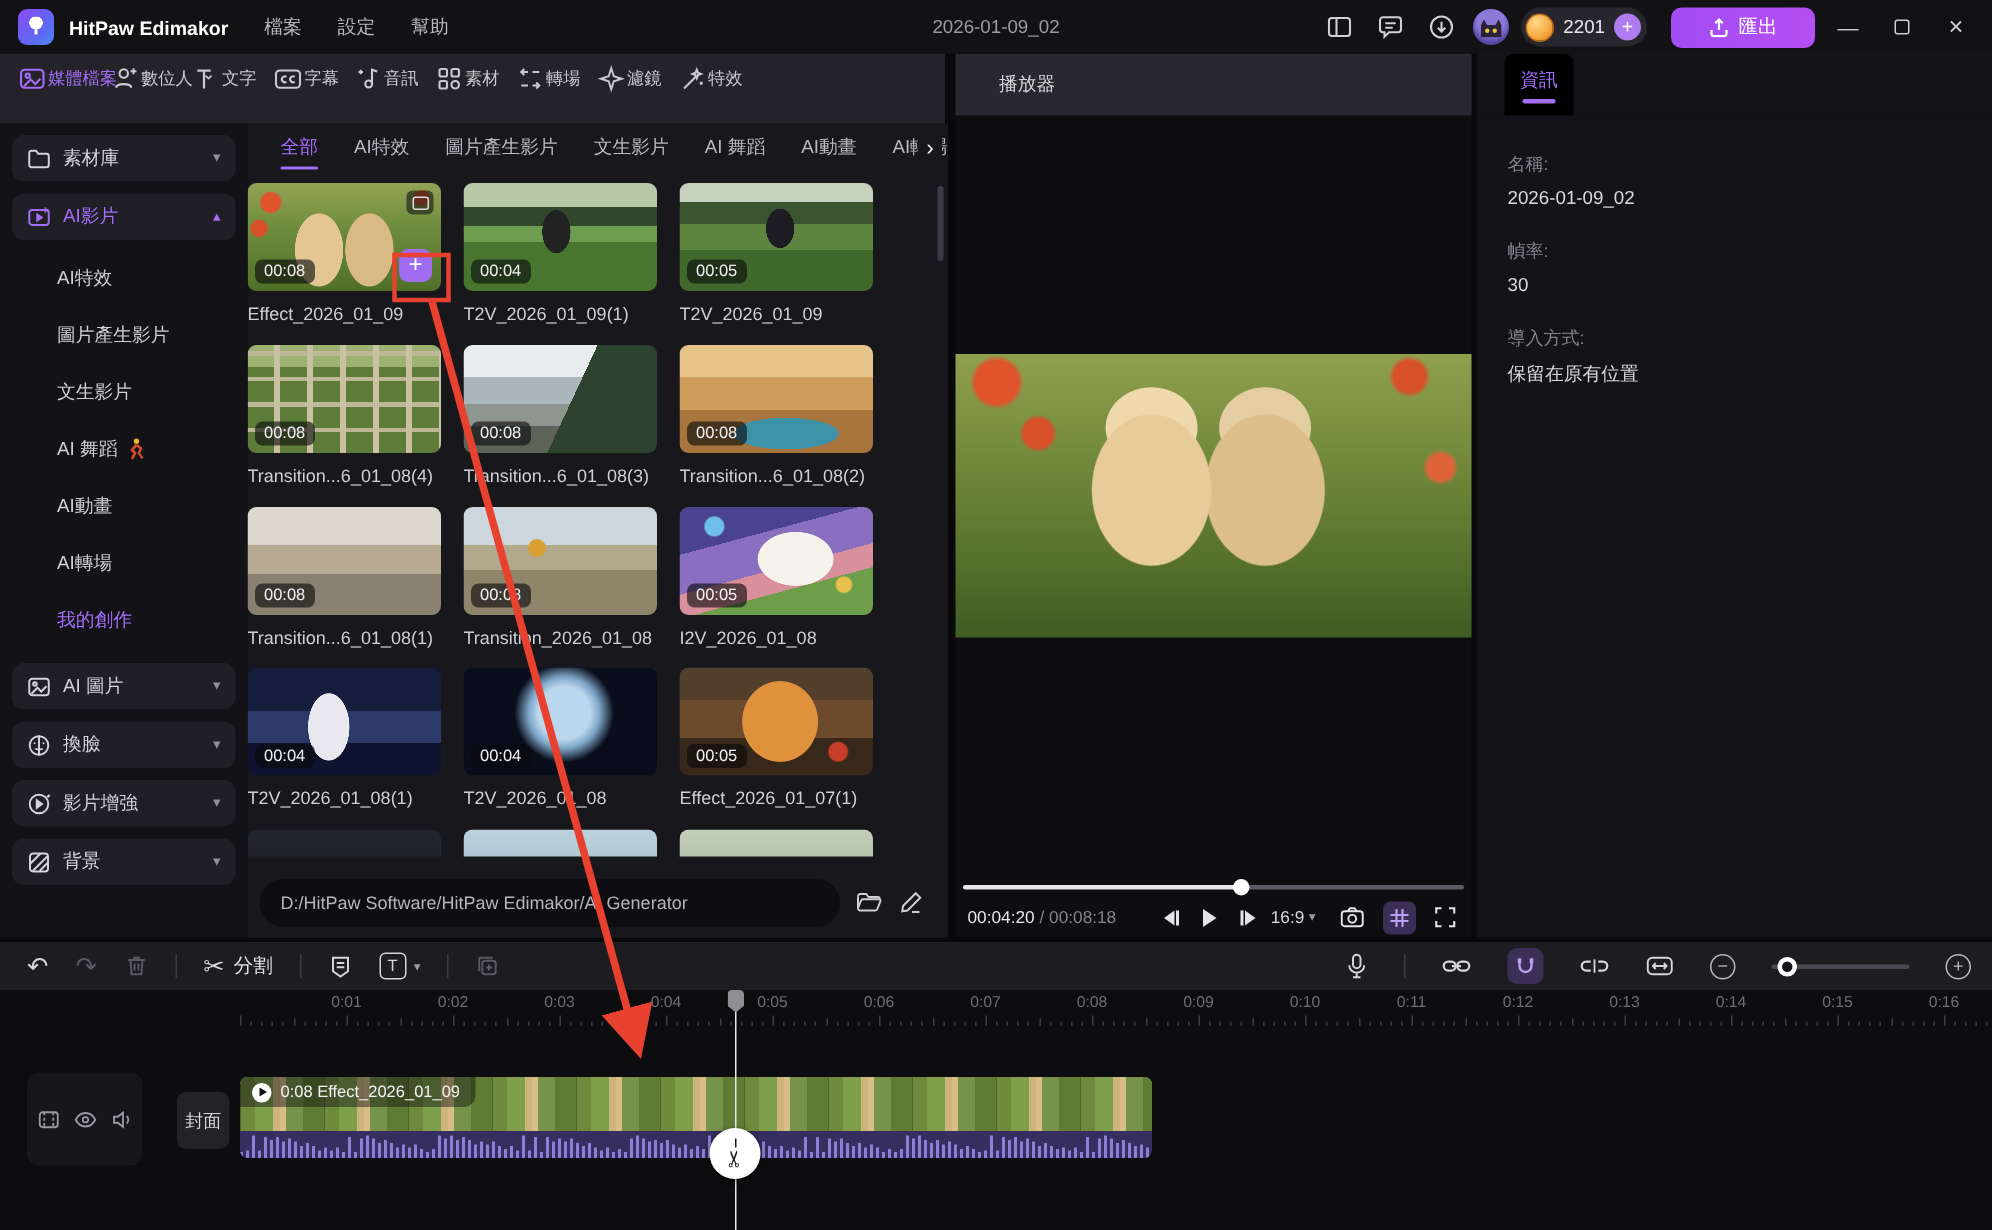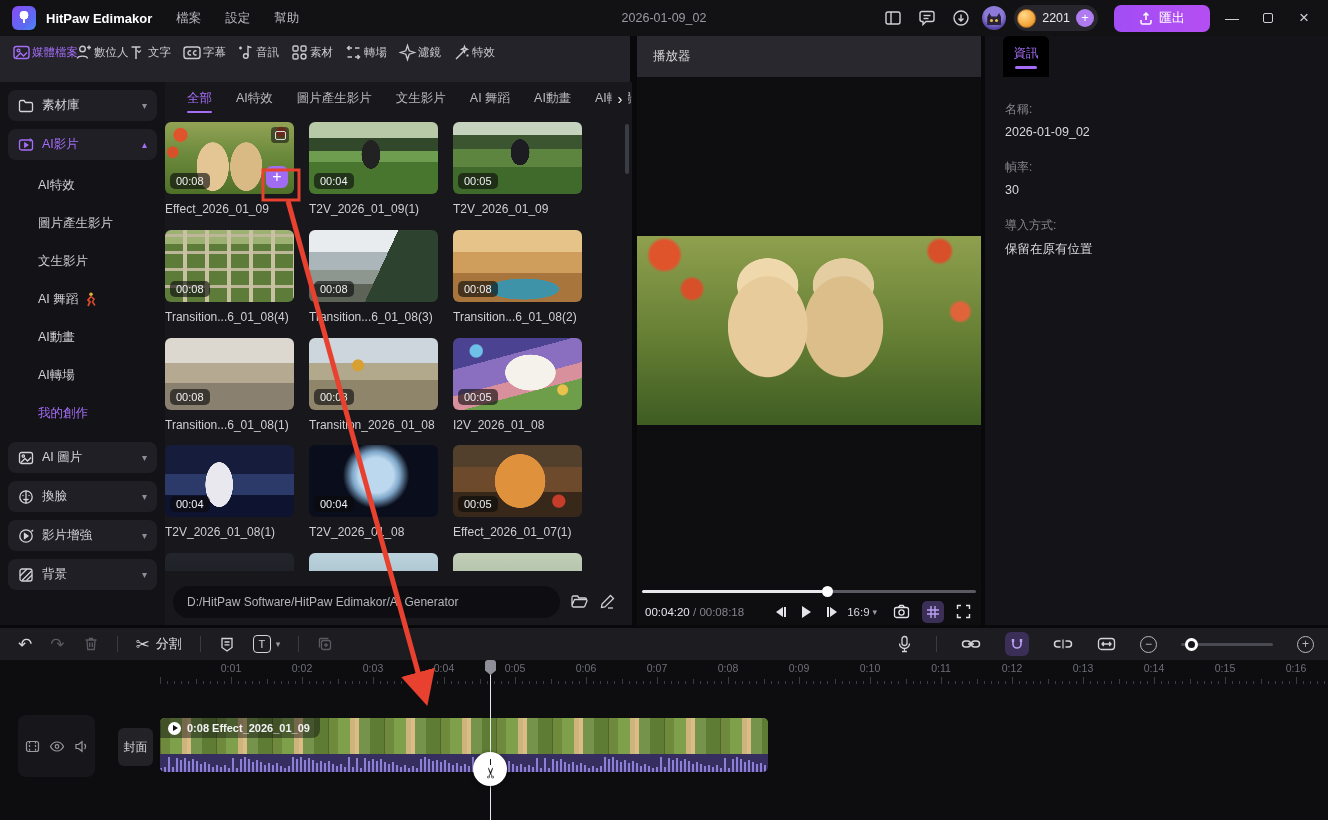--- a/index.html
+++ b/index.html
@@ -116,21 +116,21 @@
   .card.partial { height:18px; overflow:hidden; }
   .card.partial .thumb { border-radius:6px 6px 0 0; }
 
   
   #pathbar { position:absolute; left:165px; top:578px; width:467px; height:47px; background:#17171c; display:flex; align-items:center; }
   #path-input { margin-left:8px; width:387px; height:32px; background:#0e0e12; border:none; border-radius:16px; color:#b5b5bc; font-size:12px; padding:0 14px; font-family:inherit; }
   .path-icon { margin-left:10px; color:#cfcfd5; }
 
   
   #player { position:absolute; left:637px; top:36px; width:344px; height:589px; background:#0e0e11; }
-  #player-header { height:41px; background:#28282e; display:flex; align-items:center; padding-left:16px; font-size:12.5px; color:#d8d8dc; }
+  #player-header { height:41px; background:#28282e; display:flex; align-items:center; padding-left:29px; font-size:12.5px; color:#d8d8dc; }
   #video { position:absolute; left:0; top:200px; width:344px; height:189px;
     background:
     radial-gradient(circle at 8% 10%, #e0542c 0 4%, transparent 5%),
     radial-gradient(circle at 16% 28%, #d8502a 0 3%, transparent 4%),
     radial-gradient(circle at 88% 8%, #d8502a 0 3%, transparent 4%),
     radial-gradient(circle at 94% 40%, #e0643a 0 2.5%, transparent 3.5%),
     radial-gradient(ellipse 13% 30% at 38% 48%, #e8cb9a 0 88%, transparent 90%),
     radial-gradient(ellipse 13% 30% at 60% 48%, #dcbe8a 0 88%, transparent 90%),
     radial-gradient(ellipse 10% 16% at 38% 26%, #efd8ac 0 88%, transparent 90%),
     radial-gradient(ellipse 10% 16% at 60% 26%, #e4cda0 0 88%, transparent 90%),
@@ -175,21 +175,21 @@
   #zoom-slider { width:92px; height:3px; background:#4a4a52; border-radius:2px; position:relative; margin-right:24px; }
   #zoom-slider .knob { position:absolute; left:4px; top:-5px; width:13px; height:13px; border-radius:50%; background:#17171b; border:3px solid #fff; }
 
   
   #timeline { position:absolute; left:0; top:660px; width:1328px; height:160px; background:#0d0d10; }
   #ruler { position:absolute; left:110px; top:0; width:1218px; height:26px; }
   .rlabel { position:absolute; top:2px; font-size:10.5px; color:#6e6e78; transform:translateX(-50%); }
   .rtick { position:absolute; bottom:2px; width:1px; background:#3c3c46; }
   #trackhead { position:absolute; left:18px; top:55px; width:77px; height:62px; background:#17171b; border-radius:8px; display:flex; align-items:center; justify-content:center; gap:9px; color:#9a9aa2; }
   #cover-btn { position:absolute; left:118px; top:68px; width:35px; height:38px; background:#222227; border-radius:6px; display:flex; align-items:center; justify-content:center; font-size:12px; color:#d8d8dc; }
-  #clip { position:absolute; left:160px; top:58px; width:608px; height:54px; border-radius:5px; overflow:hidden;font-weight:bold; }
+  #clip { position:absolute; left:160px; top:58px; width:608px; height:54px; border-radius:5px; overflow:hidden; }
   #clip-video { height:36px; background:
     repeating-linear-gradient(90deg, rgba(0,0,0,.28) 0 1px, transparent 1px 56px),
     repeating-linear-gradient(90deg, #6f8a3c 0 10px, #7fa04a 10px 22px, #cdb37c 22px 27px, #d8bd85 27px 31px, #75934a 31px 42px, #5f7c34 42px 56px),
     linear-gradient(180deg,#7d9348,#55702e); }
   #clip-label { position:absolute; left:0; top:0; height:20px; display:flex; align-items:center; gap:6px; padding:0 10px 0 8px; background:rgba(12,12,14,.45); border-radius:5px 0 8px 0; font-size:11px; color:#f2f2f4; }
   .play-dot { width:13px; height:13px; border-radius:50%; background:#fff; display:flex; align-items:center; justify-content:center; }
   .play-dot::after { content:""; width:0; height:0; border-left:5px solid #111; border-top:3.5px solid transparent; border-bottom:3.5px solid transparent; margin-left:1px; }
   #clip-wave { height:18px; background:#352e5e; display:flex; align-items:flex-end; overflow:hidden; }
   #clip-wave i { display:block; width:2px; margin-right:2px; background:#8c7fd8; }
   #playhead { position:absolute; left:490px; top:0; width:1px; height:160px; background:#e8e8ec; }

